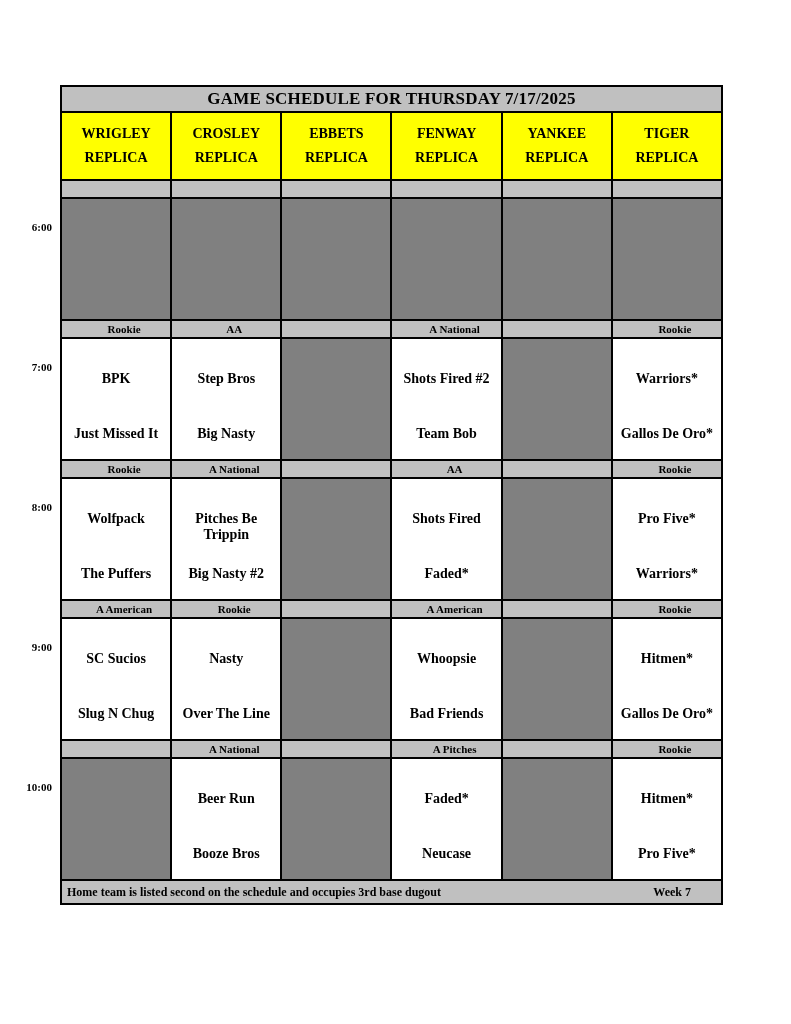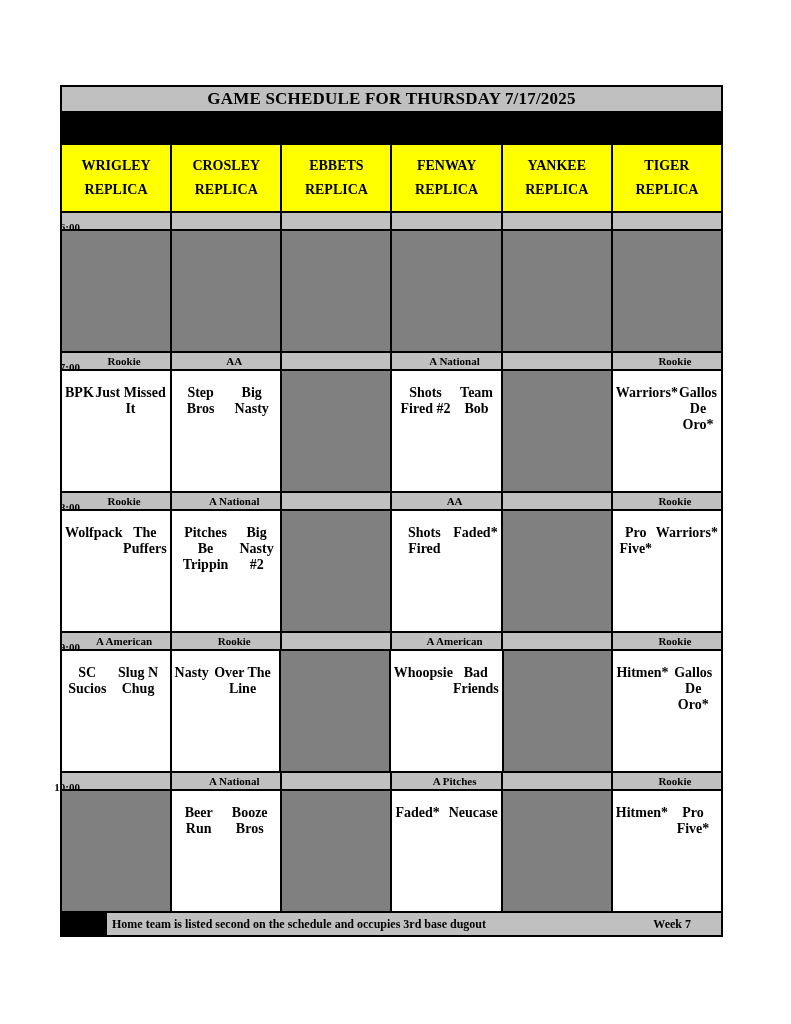--- a/index.html
+++ b/index.html
@@ -20,42 +20,41 @@
   .title-row {
     background: var(--bar-gray, #c0c0c0); height: 24px;
     display: flex; align-items: center; justify-content: center;
     font-weight: bold; font-size: 17px; letter-spacing: .2px;
   }
   .hdr-cell {
     background: var(--header-yellow, #ffff00); height: 66px;
     display: flex; flex-direction: column; align-items: center; justify-content: space-evenly;
     font-weight: bold; font-size: 14px; padding: 6px 0;
     text-align: center;
-    margin-top: 32px;
   }
   .bar-cell {
     background: var(--bar-gray, #c0c0c0); height: 16px;
     display: flex; align-items: center; justify-content: center;
     font-weight: bold; font-size: 11px; padding-left: 16px;
   }
   .game-cell { height: 120px; }
   .game-cell.empty { background: var(--empty-gray, #808080); }
   .game-cell.game {
     background: #ffffff;
-    display: flex; flex-direction: row; justify-content: space-between;
-    padding: 14px 3px 17px;
+    display: flex; flex-direction: column; justify-content: space-between;
+    padding: 32px 3px 17px;
     font-weight: bold; font-size: 14px; text-align: center; line-height: 1.15;
   }
   .footer-row {
     background: var(--bar-gray, #c0c0c0); height: 22px;
     display: flex; align-items: center; justify-content: space-between;
-    font-weight: bold; font-size: 12px; padding: 0 30px 0 5px; margin-left: 45px;
+    font-weight: bold; font-size: 12px; padding: 0 30px 0 5px;
   }
   .time-label {
-    position: absolute; left: 0; width: 80px; text-align: right;
+    position: absolute; left: 0; width: 52px; text-align: right;
     font-weight: bold; font-size: 11px;
   }
 </style>
 </head>
 <body>
 
 <div class="page">
 
   <div class="tbl">
 

